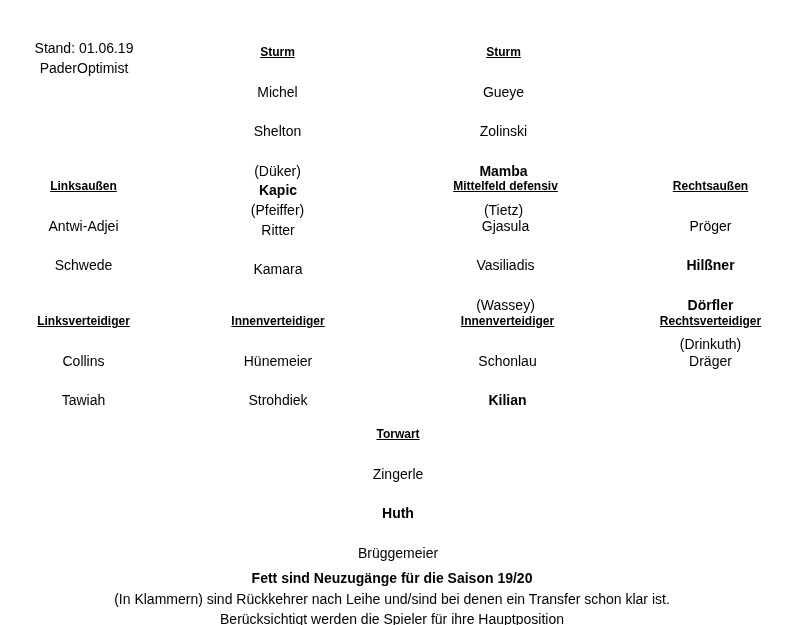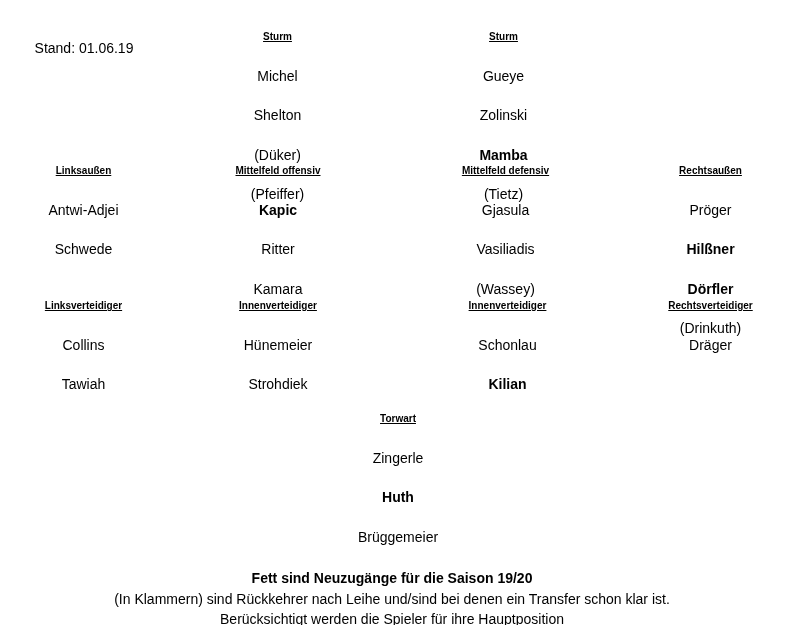--- a/index.html
+++ b/index.html
@@ -24,22 +24,22 @@
     text-align: center;
     line-height: 19.6px;
     margin-top: 12px;
   }
   .block {
     position: absolute;
     text-align: center;
     line-height: 19.6px;
   }
   .block h2 {
-    margin: 0;
-    font-size: 10px;
+    margin: 16px;
+    font-size: 12px;
     font-weight: bold;
     text-decoration: underline;
     line-height: 19.6px;
   }
   .player { line-height: 19.6px; margin-top: 20px; }
   .player.bold { font-weight: bold; }
 
   
   .pos-0  { left: 200px; top: 27px;  width: 155px; }
   .pos-1  { left: 425px; top: 27px;  width: 157px; }
@@ -61,20 +61,21 @@
     line-height: 20.6px;
     text-align: center;
   }
   .legend .l1 { font-weight: bold; }
 </style>
 </head>
 <body>
 
 <div class="stand-block">
   <div>Stand: 01.06.19</div>
+  <div>PaderOptimist</div>
 </div>
 
 <div class="block pos-0">
   <h2>Sturm</h2>
   <div>
       <div class="player">Michel</div>
       <div class="player">Shelton</div>
       <div class="player">(Düker)</div>
       <div class="player">(Pfeiffer)</div>
     </div>
@@ -92,21 +93,20 @@
 
 <div class="block pos-2">
   <h2>Linksaußen</h2>
   <div>
       <div class="player">Antwi-Adjei</div>
       <div class="player">Schwede</div>
     </div>
 </div>
 
 <div class="block pos-3">
-  <h2>Mittelfeld offensiv</h2>
   <div>
       <div class="player bold">Kapic</div>
       <div class="player">Ritter</div>
       <div class="player">Kamara</div>
     </div>
 </div>
 
 <div class="block pos-4">
   <h2>Mittelfeld defensiv</h2>
   <div>

